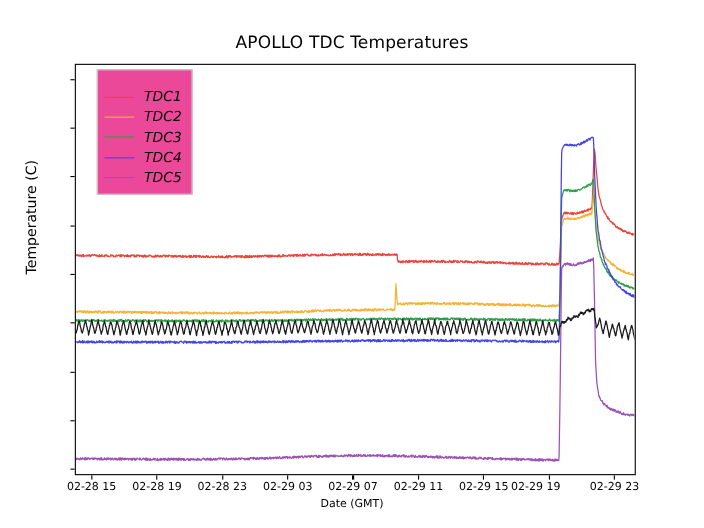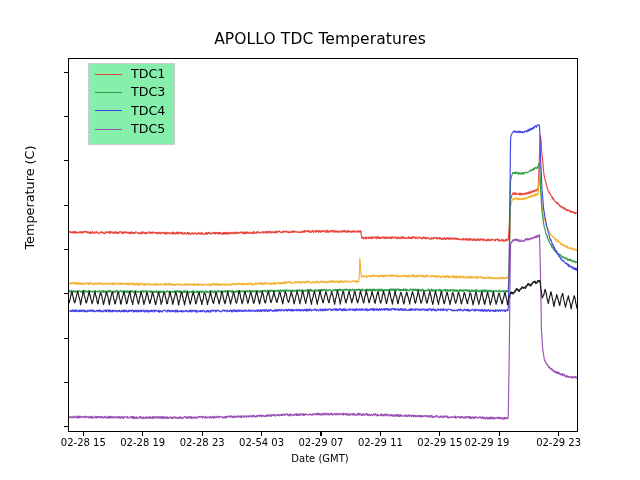--- a/index.html
+++ b/index.html
@@ -44,23 +44,24 @@
     text-align:center;font-size:10px;color:#000;
   }
   .ytickmark{position:absolute;width:3.6px;height:1.15px;background:#000;left:64.4px;}
   .xtick{position:absolute;top:437px;font-size:10px;color:#000;
          white-space:nowrap;text-align:center;}
   .xtickmark{position:absolute;height:3.6px;width:1.15px;background:#000;top:432px;}
 
   
   #legend{
     position:absolute;left:88px;top:63px;
-    background:#86efac;border:0.8px solid #cccccc;
-    padding:1px 9px 5px 6px;
+    background:#ec4899;border:0.8px solid #cccccc;
+    padding:15px 9px 5px 6px;
     box-sizing:border-box;
+    font-style:italic;
   }
   .legend-row{display:flex;align-items:center;height:18.4px;}
   .legend-swatch{width:27px;height:0;border-top-width:1.45px;border-top-style:solid;margin-right:9px;}
   .legend-label{font-size:12.6px;color:#000;line-height:1;}
 </style>
 </head>
 <body>
 
 <div id="figure">
 
@@ -77,21 +78,21 @@
       <div class="ytickmark" style="top: 115.993px;"></div>
       <div class="ytickmark" style="top: 71.6801px;"></div>
     </div>
   <div id="xaxis-ticks">
       <div class="xtick" style="left: 38.3px; width: 90px;">02-28 15</div>
       <div class="xtickmark" style="left: 82.8px;"></div>
       <div class="xtick" style="left: 97.715px; width: 90px;">02-28 19</div>
       <div class="xtickmark" style="left: 142.215px;"></div>
       <div class="xtick" style="left: 157.13px; width: 90px;">02-28 23</div>
       <div class="xtickmark" style="left: 201.63px;"></div>
-      <div class="xtick" style="left: 216.545px; width: 90px;">02-54 03</div>
+      <div class="xtick" style="left: 216.545px; width: 90px;">02-29 03</div>
       <div class="xtickmark" style="left: 261.045px;"></div>
       <div class="xtick" style="left: 275.96px; width: 90px;">02-29 07</div>
       <div class="xtickmark" style="left: 320.46px;"></div>
       <div class="xtick" style="left: 335.375px; width: 90px;">02-29 11</div>
       <div class="xtickmark" style="left: 379.875px;"></div>
       <div class="xtick" style="left: 394.79px; width: 90px;">02-29 15</div>
       <div class="xtickmark" style="left: 439.29px;"></div>
       <div class="xtick" style="left: 442px; width: 90px;">02-29 19</div>
       <div class="xtickmark" style="left: 498.705px;"></div>
       <div class="xtick" style="left: 513.62px; width: 90px;">02-29 23</div>
@@ -111,20 +112,24 @@
         <path d="M0.00 245.05L0.34 245.00L0.68 242.73L1.02 242.34L1.36 240.78L1.70 237.67L2.04 237.78L2.38 234.92L2.72 234.31L3.06 234.09L3.40 235.60L3.74 237.39L4.08 239.36L4.42 239.80L4.76 241.71L5.10 243.90L5.44 243.71L5.78 245.13L6.12 244.11L6.46 242.84L6.80 241.26L7.14 240.15L7.48 238.05L7.82 236.72L8.16 235.85L8.50 233.41L8.84 233.57L9.18 235.72L9.52 236.39L9.86 239.29L10.20 239.42L10.54 241.73L10.88 242.15L11.22 243.63L11.56 247.07L11.90 245.64L12.24 243.90L12.58 242.26L12.92 239.98L13.26 238.68L13.60 237.40L13.94 235.60L14.28 233.52L14.62 233.18L14.96 234.74L15.30 237.46L15.64 238.54L15.98 239.85L16.32 240.90L16.66 242.66L17.00 244.86L17.34 245.33L17.68 244.79L18.02 243.14L18.36 242.61L18.70 239.82L19.04 239.69L19.38 237.08L19.72 235.56L20.06 234.76L20.40 233.27L20.74 235.88L21.08 237.95L21.42 237.71L21.76 240.45L22.10 241.66L22.44 242.99L22.78 243.71L23.12 246.18L23.46 244.83L23.80 243.46L24.14 243.17L24.48 241.46L24.82 238.58L25.16 237.04L25.50 236.81L25.84 234.52L26.18 234.12L26.52 235.71L26.86 237.65L27.20 239.48L27.54 239.16L27.88 241.81L28.22 243.80L28.56 245.25L28.90 246.17L29.24 246.27L29.58 242.90L29.92 241.98L30.26 240.38L30.60 238.23L30.94 237.89L31.28 235.54L31.62 235.15L31.96 234.75L32.30 236.24L32.64 237.42L32.98 237.94L33.32 240.76L33.66 242.01L34.00 242.81L34.34 245.40L34.68 246.84L35.02 245.43L35.36 243.57L35.70 243.24L36.04 240.27L36.38 240.06L36.72 237.94L37.06 236.11L37.40 233.95L37.74 234.83L38.08 234.83L38.42 237.50L38.76 237.77L39.10 239.16L39.44 240.69L39.78 242.18L40.12 245.23L40.46 247.08L40.80 245.68L41.14 242.93L41.48 242.46L41.82 241.31L42.16 238.62L42.50 237.58L42.84 235.97L43.18 235.50L43.52 233.82L43.86 234.95L44.20 237.04L44.54 238.30L44.88 240.51L45.22 242.48L45.56 243.18L45.90 245.27L46.24 246.22L46.58 246.11L46.92 243.67L47.26 241.71L47.60 241.88L47.94 240.67L48.28 238.74L48.62 236.15L48.96 234.66L49.30 234.42L49.64 235.67L49.98 235.98L50.32 237.65L50.66 240.64L51.00 241.60L51.34 242.02L51.68 245.38L52.02 246.53L52.36 245.94L52.70 243.33L53.04 242.81L53.38 240.69L53.72 238.87L54.06 238.17L54.40 237.29L54.74 236.00L55.08 233.60L55.42 234.98L55.76 236.60L56.10 237.44L56.44 240.14L56.78 240.44L57.12 242.54L57.46 244.89L57.80 246.13L58.14 245.88L58.48 244.75L58.82 242.98L59.16 240.97L59.50 239.33L59.84 237.59L60.18 237.04L60.52 235.90L60.86 233.47L61.20 234.32L61.54 236.65L61.88 238.58L62.22 240.33L62.56 242.20L62.90 243.19L63.24 243.89L63.58 245.02L63.92 246.88L64.26 244.70L64.60 241.97L64.94 241.45L65.28 239.27L65.62 238.36L65.96 237.11L66.30 234.36L66.64 233.45L66.98 235.39L67.32 236.18L67.66 238.06L68.00 239.42L68.34 241.22L68.68 242.20L69.02 243.61L69.36 245.12L69.70 246.36L70.04 245.43L70.38 243.92L70.72 241.07L71.06 239.14L71.40 239.40L71.74 236.02L72.08 234.94L72.42 233.76L72.76 235.31L73.10 237.09L73.44 237.24L73.78 239.37L74.12 240.70L74.46 243.52L74.80 244.44L75.14 246.74L75.48 245.96L75.82 243.58L76.16 243.53L76.50 241.76L76.84 241.09L77.18 238.99L77.52 237.96L77.86 235.93L78.20 234.68L78.54 235.04L78.88 236.46L79.22 237.45L79.56 238.88L79.90 242.01L80.24 241.85L80.58 243.53L80.92 245.77L81.26 245.21L81.60 245.13L81.94 242.09L82.28 242.13L82.62 240.92L82.96 238.84L83.30 236.59L83.64 234.76L83.98 234.71L84.32 236.01L84.66 237.75L85.00 237.52L85.34 239.70L85.68 240.94L86.02 243.69L86.36 243.65L86.70 246.58L87.04 246.97L87.38 245.34L87.72 243.46L88.06 242.69L88.40 241.09L88.74 238.87L89.08 238.22L89.42 236.63L89.76 233.99L90.10 235.32L90.44 235.97L90.78 238.26L91.12 238.88L91.46 240.72L91.80 242.87L92.14 243.38L92.48 246.68L92.82 245.69L93.16 244.23L93.50 244.05L93.84 240.95L94.18 239.66L94.52 238.20L94.86 236.66L95.20 235.09L95.54 234.53L95.88 235.65L96.22 236.01L96.56 237.45L96.90 240.39L97.24 240.22L97.58 243.19L97.92 244.42L98.26 246.13L98.60 245.32L98.94 245.59L99.28 242.67L99.62 241.13L99.96 240.33L100.30 239.71L100.64 236.81L100.98 235.29L101.32 233.96L101.66 234.21L102.00 237.11L102.34 238.36L102.68 239.41L103.02 240.85L103.36 241.82L103.70 244.43L104.04 246.37L104.38 246.57L104.72 244.08L105.06 243.22L105.40 240.87L105.74 240.01L106.08 238.93L106.42 237.58L106.76 235.96L107.10 233.71L107.44 235.25L107.78 235.86L108.12 237.58L108.46 238.42L108.80 241.59L109.14 242.12L109.48 243.15L109.82 246.34L110.16 247.52L110.50 244.48L110.84 243.01L111.18 242.17L111.52 241.34L111.86 238.10L112.20 236.84L112.54 235.93L112.88 234.07L113.22 234.34L113.56 235.28L113.90 238.75L114.24 238.27L114.58 241.16L114.92 242.87L115.26 242.98L115.60 244.83L115.94 247.31L116.28 245.56L116.62 244.02L116.96 242.36L117.30 239.51L117.64 239.87L117.98 237.35L118.32 235.30L118.66 235.48L119.00 233.67L119.34 236.80L119.68 237.75L120.02 239.26L120.36 240.57L120.70 241.89L121.04 244.60L121.38 245.39L121.72 246.55L122.06 245.04L122.40 243.37L122.74 242.77L123.08 240.71L123.42 238.98L123.76 238.09L124.10 235.91L124.44 235.30L124.78 234.39L125.12 236.44L125.46 237.19L125.80 238.26L126.14 239.62L126.48 242.27L126.82 243.52L127.16 245.95L127.50 246.21L127.84 244.93L128.18 243.92L128.52 241.70L128.86 239.80L129.20 239.98L129.54 237.09L129.88 236.61L130.22 235.28L130.56 234.43L130.90 235.50L131.24 237.86L131.58 239.17L131.92 241.15L132.26 242.33L132.60 243.27L132.94 244.59L133.28 247.12L133.62 245.58L133.96 242.59L134.30 243.06L134.64 241.64L134.98 239.83L135.32 237.05L135.66 235.54L136.00 235.40L136.34 235.39L136.68 236.30L137.02 237.10L137.36 238.33L137.70 241.22L138.04 240.97L138.38 242.62L138.72 245.13L139.06 246.96L139.40 244.23L139.74 243.36L140.08 243.07L140.42 241.28L140.76 240.01L141.10 238.23L141.44 237.04L141.78 235.12L142.12 233.35L142.46 236.11L142.80 237.85L143.14 239.54L143.48 240.10L143.82 242.79L144.16 242.53L144.50 244.91L144.84 245.27L145.18 245.65L145.52 243.95L145.86 242.20L146.20 239.77L146.54 239.45L146.88 238.59L147.22 235.26L147.56 235.07L147.90 234.35L148.24 236.23L148.58 237.59L148.92 239.75L149.26 240.11L149.60 240.76L149.94 242.66L150.28 244.37L150.62 245.48L150.96 246.22L151.30 243.70L151.64 242.17L151.98 241.54L152.32 239.64L152.66 236.96L153.00 235.63L153.34 233.74L153.68 233.50L154.02 235.40L154.36 236.38L154.70 238.90L155.04 240.30L155.38 242.34L155.72 242.12L156.06 244.83L156.40 245.29L156.74 246.01L157.08 244.75L157.42 242.28L157.76 241.16L158.10 238.59L158.44 238.21L158.78 236.65L159.12 233.66L159.46 233.61L159.80 235.88L160.14 237.79L160.48 238.98L160.82 240.32L161.16 241.18L161.50 243.29L161.84 244.83L162.18 246.44L162.52 244.61L162.86 243.25L163.20 241.64L163.54 241.68L163.88 238.82L164.22 238.40L164.56 237.19L164.90 234.71L165.24 233.82L165.58 235.96L165.92 236.62L166.26 238.77L166.60 239.80L166.94 241.29L167.28 243.44L167.62 244.74L167.96 245.28L168.30 245.46L168.64 243.94L168.98 241.28L169.32 241.51L169.66 238.70L170.00 236.93L170.34 235.41L170.68 234.29L171.02 233.05L171.36 235.45L171.70 235.97L172.04 237.55L172.38 240.48L172.72 241.09L173.06 242.10L173.40 244.02L173.74 246.03L174.08 244.99L174.42 243.90L174.76 242.81L175.10 240.55L175.44 240.25L175.78 236.78L176.12 235.89L176.46 233.75L176.80 234.11L177.14 235.70L177.48 236.80L177.82 237.17L178.16 239.83L178.50 240.26L178.84 243.28L179.18 243.49L179.52 245.60L179.86 245.00L180.20 243.83L180.54 241.55L180.88 240.82L181.22 238.57L181.56 236.85L181.90 235.97L182.24 235.12L182.58 233.33L182.92 235.61L183.26 237.11L183.60 237.86L183.94 240.48L184.28 240.25L184.62 242.65L184.96 244.18L185.30 245.63L185.64 245.31L185.98 244.39L186.32 242.49L186.66 241.63L187.00 239.98L187.34 237.23L187.68 237.21L188.02 234.56L188.36 233.56L188.70 234.12L189.04 236.26L189.38 238.08L189.72 239.00L190.06 240.95L190.40 243.38L190.74 242.91L191.08 245.54L191.42 246.17L191.76 244.77L192.10 242.38L192.44 240.85L192.78 239.68L193.12 238.83L193.46 237.11L193.80 234.02L194.14 233.32L194.48 235.15L194.82 236.13L195.16 237.02L195.50 238.83L195.84 241.73L196.18 242.73L196.52 244.56L196.86 245.01L197.20 245.29L197.54 244.39L197.88 241.92L198.22 240.95L198.56 238.93L198.90 237.71L199.24 236.58L199.58 234.83L199.92 234.29L200.26 233.63L200.60 235.21L200.94 237.48L201.28 238.13L201.62 239.85L201.96 241.88L202.30 243.43L202.64 244.92L202.98 244.44L203.32 243.42L203.66 242.58L204.00 241.21L204.34 239.24L204.68 238.94L205.02 237.32L205.36 235.81L205.70 233.14L206.04 235.10L206.38 236.62L206.72 238.57L207.06 239.64L207.40 240.88L207.74 241.36L208.08 243.54L208.42 244.29L208.76 244.82L209.10 243.48L209.44 241.84L209.78 240.78L210.12 239.81L210.46 238.58L210.80 236.42L211.14 235.02L211.48 234.40L211.82 234.33L212.16 235.31L212.50 237.81L212.84 239.14L213.18 239.59L213.52 241.35L213.86 243.37L214.20 244.24L214.54 246.19L214.88 244.68L215.22 242.84L215.56 240.27L215.90 238.63L216.24 238.54L216.58 237.36L216.92 233.94L217.26 233.91L217.60 234.91L217.94 236.17L218.28 236.29L218.62 238.96L218.96 241.23L219.30 241.88L219.64 242.79L219.98 243.91L220.32 244.72L220.66 244.02L221.00 243.13L221.34 241.74L221.68 239.22L222.02 238.54L222.36 236.86L222.70 235.94L223.04 233.83L223.38 235.12L223.72 235.48L224.06 238.10L224.40 237.73L224.74 239.99L225.08 241.10L225.42 242.98L225.76 245.24L226.10 246.17L226.44 243.73L226.78 243.55L227.12 241.22L227.46 239.66L227.80 238.39L228.14 236.68L228.48 236.01L228.82 233.26L229.16 234.19L229.50 235.45L229.84 236.59L230.18 237.84L230.52 239.53L230.86 242.06L231.20 243.14L231.54 244.42L231.88 246.32L232.22 243.68L232.56 242.75L232.90 241.22L233.24 239.60L233.58 239.12L233.92 235.63L234.26 234.38L234.60 233.14L234.94 233.41L235.28 236.03L235.62 236.51L235.96 238.61L236.30 239.85L236.64 241.82L236.98 243.25L237.32 243.80L237.66 245.63L238.00 244.26L238.34 241.90L238.68 240.29L239.02 239.71L239.36 238.73L239.70 235.72L240.04 234.60L240.38 232.88L240.72 233.51L241.06 234.63L241.40 236.19L241.74 237.95L242.08 240.77L242.42 241.44L242.76 243.33L243.10 245.33L243.44 246.68L243.78 243.72L244.12 242.61L244.46 240.96L244.80 239.97L245.14 239.03L245.48 236.35L245.82 235.96L246.16 233.76L246.50 233.60L246.84 235.36L247.18 236.54L247.52 238.98L247.86 239.83L248.20 240.51L248.54 243.13L248.88 244.74L249.22 246.64L249.56 244.01L249.90 242.82L250.24 242.23L250.58 240.78L250.92 238.50L251.26 236.99L251.60 234.48L251.94 233.59L252.28 233.09L252.62 236.38L252.96 237.45L253.30 238.71L253.64 240.86L253.98 240.89L254.32 242.04L254.66 244.35L255.00 245.10L255.34 244.68L255.68 242.05L256.02 241.57L256.36 240.67L256.70 237.79L257.04 237.77L257.38 236.13L257.72 233.96L258.06 234.40L258.40 235.31L258.74 236.58L259.08 238.46L259.42 239.16L259.76 241.59L260.10 242.56L260.44 243.71L260.78 245.10L261.12 244.98L261.46 242.81L261.80 241.36L262.14 239.17L262.48 237.78L262.82 237.82L263.16 235.65L263.50 233.79L263.84 234.49L264.18 235.33L264.52 236.58L264.86 237.42L265.20 239.69L265.54 240.72L265.88 243.62L266.22 243.32L266.56 246.52L266.90 245.51L267.24 243.63L267.58 240.84L267.92 240.53L268.26 239.19L268.60 236.85L268.94 235.92L269.28 233.46L269.62 232.69L269.96 234.20L270.30 236.07L270.64 237.29L270.98 239.76L271.32 240.26L271.66 243.50L272.00 243.25L272.34 246.61L272.68 243.81L273.02 243.33L273.36 240.92L273.70 239.72L274.04 237.57L274.38 236.77L274.72 236.14L275.06 233.62L275.40 233.89L275.74 234.18L276.08 236.10L276.42 238.98L276.76 240.18L277.10 241.43L277.44 243.11L277.78 244.69L278.12 245.21L278.46 243.68L278.80 242.27L279.14 240.84L279.48 241.17L279.82 237.95L280.16 236.96L280.50 235.89L280.84 234.73L281.18 233.62L281.52 234.76L281.86 236.89L282.20 236.99L282.54 240.19L282.88 240.53L283.22 241.59L283.56 243.71L283.90 245.24L284.24 243.95L284.58 242.66L284.92 240.91L285.26 240.78L285.60 238.14L285.94 237.62L286.28 234.86L286.62 234.78L286.96 233.47L287.30 234.32L287.64 236.23L287.98 237.23L288.32 238.73L288.66 241.82L289.00 241.71L289.34 244.29L289.68 245.19L290.02 244.83L290.36 242.72L290.70 241.98L291.04 240.31L291.38 239.78L291.72 238.30L292.06 234.81L292.40 234.62L292.74 233.20L293.08 235.51L293.42 236.99L293.76 237.43L294.10 239.30L294.44 240.30L294.78 241.71L295.12 243.54L295.46 244.45L295.80 245.36L296.14 244.15L296.48 242.91L296.82 239.58L297.16 238.29L297.50 238.02L297.84 236.86L298.18 233.65L298.52 232.45L298.86 235.93L299.20 235.36L299.54 237.42L299.88 239.01L300.22 240.36L300.56 241.84L300.90 244.06L301.24 245.06L301.58 245.00L301.92 242.47L302.26 242.01L302.60 241.04L302.94 239.07L303.28 238.23L303.62 236.46L303.96 235.10L304.30 232.99L304.64 234.93L304.98 237.16L305.32 237.33L305.66 238.92L306.00 240.43L306.34 241.33L306.68 244.61L307.02 244.50L307.36 245.76L307.70 243.76L308.04 241.76L308.38 241.16L308.72 238.55L309.06 237.00L309.40 236.78L309.74 234.39L310.08 234.08L310.42 233.81L310.76 236.09L311.10 238.13L311.44 239.79L311.78 241.44L312.12 242.75L312.46 244.40L312.80 245.43L313.14 244.81L313.48 243.07L313.82 243.06L314.16 241.21L314.50 238.17L314.84 236.90L315.18 236.94L315.52 233.89L315.86 232.80L316.20 234.75L316.54 236.39L316.88 236.72L317.22 238.92L317.56 241.27L317.90 241.62L318.24 244.01L318.58 245.71L318.92 245.86L319.26 243.30L319.60 242.90L319.94 240.18L320.28 238.99L320.62 237.41L320.96 236.79L321.30 234.50L321.64 232.88L321.98 233.91L322.32 235.38L322.66 237.71L323.00 239.99L323.34 240.65L323.68 242.74L324.02 242.87L324.36 244.85L324.70 246.40L325.04 244.71L325.38 241.40L325.72 241.10L326.06 239.13L326.40 238.08L326.74 236.71L327.08 234.50L327.42 232.77L327.76 234.93L328.10 237.24L328.44 238.21L328.78 238.30L329.12 240.18L329.46 242.66L329.80 244.12L330.14 246.05L330.48 246.10L330.82 243.57L331.16 241.50L331.50 240.86L331.84 238.93L332.18 238.17L332.52 236.30L332.86 234.81L333.20 234.50L333.54 235.43L333.88 236.19L334.22 238.44L334.56 238.62L334.90 239.79L335.24 243.21L335.58 243.82L335.92 245.49L336.26 246.35L336.60 244.39L336.94 243.06L337.28 240.18L337.62 238.76L337.96 238.20L338.30 237.64L338.64 235.34L338.98 234.37L339.32 234.46L339.66 237.00L340.00 238.06L340.34 239.01L340.68 240.05L341.02 241.46L341.36 243.09L341.70 244.08L342.04 246.49L342.38 243.48L342.72 242.73L343.06 240.38L343.40 239.68L343.74 238.77L344.08 236.07L344.42 236.13L344.76 233.81L345.10 234.61L345.44 236.69L345.78 236.93L346.12 238.13L346.46 240.53L346.80 241.36L347.14 244.52L347.48 244.81L347.82 245.57L348.16 243.70L348.50 243.61L348.84 241.16L349.18 239.01L349.52 238.91L349.86 237.13L350.20 235.27L350.54 232.93L350.88 235.47L351.22 235.67L351.56 237.34L351.90 239.41L352.24 241.50L352.58 241.38L352.92 243.73L353.26 245.37L353.60 245.36L353.94 244.38L354.28 243.44L354.62 242.25L354.96 240.93L355.30 238.66L355.64 238.00L355.98 234.68L356.32 233.08L356.66 235.34L357.00 235.43L357.34 237.40L357.68 238.69L358.02 239.58L358.36 242.12L358.70 243.90L359.04 244.53L359.38 245.56L359.72 244.80L360.06 242.65L360.40 240.86L360.74 240.96L361.08 239.18L361.42 236.45L361.76 236.52L362.10 233.78L362.44 233.76L362.78 236.74L363.12 237.41L363.46 238.07L363.80 240.51L364.14 242.51L364.48 243.90L364.82 244.67L365.16 246.79L365.50 245.70L365.84 243.71L366.18 241.98L366.52 239.34L366.86 239.26L367.20 236.14L367.54 235.14L367.88 233.46L368.22 233.94L368.56 236.92L368.90 237.21L369.24 239.25L369.58 240.53L369.92 242.91L370.26 244.12L370.60 244.44L370.94 246.86L371.28 244.15L371.62 242.57L371.96 241.68L372.30 239.63L372.64 239.60L372.98 236.83L373.32 235.48L373.66 233.72L374.00 233.79L374.34 235.41L374.68 237.86L375.02 238.03L375.36 240.65L375.70 241.79L376.04 243.99L376.38 245.59L376.72 246.07L377.06 245.30L377.40 242.94L377.74 242.24L378.08 240.19L378.42 237.94L378.76 237.43L379.10 236.18L379.44 234.37L379.78 234.30L380.12 236.48L380.46 237.85L380.80 239.07L381.14 241.39L381.48 242.50L381.82 242.86L382.16 245.08L382.50 246.86L382.84 245.41L383.18 242.72L383.52 242.78L383.86 240.16L384.20 239.78L384.54 237.19L384.88 235.59L385.22 234.88L385.56 235.19L385.90 236.94L386.24 237.01L386.58 239.09L386.92 241.48L387.26 241.77L387.60 244.15L387.94 244.38L388.28 245.61L388.62 244.60L388.96 242.91L389.30 242.33L389.64 241.18L389.98 238.82L390.32 237.28L390.66 235.28L391.00 235.08L391.34 234.72L391.68 236.95L392.02 237.18L392.36 238.10L392.70 240.96L393.04 241.18L393.38 243.64L393.72 245.83L394.06 246.12L394.40 244.27L394.74 243.50L395.08 241.96L395.42 241.05L395.76 239.90L396.10 238.13L396.44 236.01L396.78 234.84L397.12 234.82L397.46 236.51L397.80 237.30L398.14 239.01L398.48 240.47L398.82 242.06L399.16 242.94L399.50 244.43L399.84 245.89L400.18 246.01L400.52 243.52L400.86 241.55L401.20 241.08L401.54 239.67L401.88 238.91L402.22 236.52L402.56 235.11L402.90 235.27L403.24 236.24L403.58 236.43L403.92 238.40L404.26 241.34L404.60 242.29L404.94 243.22L405.28 245.29L405.62 247.34L405.96 245.52L406.30 244.15L406.64 242.42L406.98 241.91L407.32 239.17L407.66 238.20L408.00 235.85L408.34 234.19L408.68 234.25L409.02 235.50L409.36 236.57L409.70 239.78L410.04 240.86L410.38 242.14L410.72 243.70L411.06 244.34L411.40 246.64L411.74 245.85L412.08 243.49L412.42 242.91L412.76 241.58L413.10 239.43L413.44 237.87L413.78 236.37L414.12 234.43L414.46 233.80L414.80 235.82L415.14 237.57L415.48 239.39L415.82 239.57L416.16 242.95L416.50 242.44L416.84 245.70L417.18 246.60L417.52 246.49L417.86 244.13L418.20 242.65L418.54 241.61L418.88 240.32L419.22 238.80L419.56 237.13L419.90 234.94L420.24 234.49L420.58 235.52L420.92 237.43L421.26 238.82L421.60 240.13L421.94 240.85L422.28 244.11L422.62 244.97L422.96 247.20L423.30 244.93L423.64 244.82L423.98 243.56L424.32 242.00L424.66 240.51L425.00 239.11L425.34 237.78L425.68 235.64L426.02 233.90L426.36 234.83L426.70 237.39L427.04 238.54L427.38 240.29L427.72 242.80L428.06 242.57L428.40 244.56L428.74 246.69L429.08 245.19L429.42 243.56L429.76 243.93L430.10 240.45L430.44 239.67L430.78 239.07L431.12 236.18L431.46 236.02L431.80 235.32L432.14 235.34L432.48 237.53L432.82 239.74L433.16 239.80L433.50 241.98L433.84 242.60L434.18 244.32L434.52 246.33L434.86 245.54L435.20 245.47L435.54 242.63L435.88 241.21L436.22 239.57L436.56 239.43L436.90 237.41L437.24 235.86L437.58 235.14L437.92 234.97L438.26 237.31L438.60 238.02L438.94 240.51L439.28 241.03L439.62 242.83L439.96 244.71L440.30 247.00L440.64 246.83L440.98 244.19L441.32 241.63L441.66 239.13L442.00 238.62L442.34 238.87L442.68 236.84L443.02 236.23L443.36 234.77L443.70 234.33L444.04 235.77L444.38 234.62L444.72 234.72L445.06 236.00L445.40 234.70L445.74 236.11L446.08 235.23L446.42 234.47L446.76 235.24L447.10 235.11L447.44 234.47L447.78 232.67L448.12 233.65L448.46 233.01L448.80 232.36L449.14 230.59L449.48 232.24L449.82 231.58L450.16 231.30L450.50 232.09L450.84 231.69L451.18 232.99L451.52 233.77L451.86 232.24L452.20 233.44L452.54 232.82L452.88 231.25L453.22 231.67L453.56 231.32L453.90 230.50L454.24 231.21L454.58 229.11L454.92 230.26L455.26 229.37L455.60 229.56L455.94 230.64L456.28 230.14L456.62 229.65L456.96 229.37L457.30 230.04L457.64 229.90L457.98 230.65L458.32 230.72L458.66 228.38L459.00 227.89L459.34 229.08L459.68 227.91L460.02 227.86L460.36 226.11L460.70 227.24L461.04 225.83L461.38 226.88L461.72 227.17L462.06 226.16L462.40 227.22L462.74 226.53L463.08 228.30L463.42 228.26L463.76 227.83L464.10 226.23L464.44 225.97L464.78 226.78L465.12 225.84L465.46 224.48L465.80 224.34L466.14 224.63L466.48 224.04L466.82 224.65L467.16 223.62L467.50 224.05L467.84 223.31L468.18 224.93L468.52 225.74L468.86 224.45L469.20 224.88L469.54 225.13L469.88 225.40L470.22 223.30L470.56 222.90L470.90 223.43L471.24 222.78L471.58 222.97L471.92 223.63L472.26 224.05L472.60 222.45L472.94 223.74L473.28 226.33L473.62 230.59L473.96 231.64L474.30 234.81L474.64 236.60L474.98 240.28L475.32 239.91L475.66 238.72L476.00 238.63L476.34 237.43L476.68 237.41L477.02 235.35L477.36 233.89L477.70 232.77L478.04 231.47L478.38 232.56L478.72 233.65L479.06 236.06L479.40 237.02L479.74 239.95L480.08 241.15L480.42 242.91L480.76 243.38L481.10 245.71L481.44 244.96L481.78 242.23L482.12 241.29L482.46 239.67L482.80 237.96L483.14 237.33L483.48 234.87L483.82 234.07L484.16 234.88L484.50 237.09L484.84 237.95L485.18 240.28L485.52 242.12L485.86 242.76L486.20 245.39L486.54 247.48L486.88 249.05L487.22 246.95L487.56 244.99L487.90 243.82L488.24 242.00L488.58 241.64L488.92 240.39L489.26 238.40L489.60 236.85L489.94 237.59L490.28 239.21L490.62 240.90L490.96 240.92L491.30 242.56L491.64 244.64L491.98 244.97L492.32 247.56L492.66 247.66L493.00 246.50L493.34 243.49L493.68 243.18L494.02 240.07L494.36 238.54L494.70 238.49L495.04 236.93L495.38 236.16L495.72 235.65L496.06 238.10L496.40 240.27L496.74 241.97L497.08 243.37L497.42 245.06L497.76 246.15L498.10 247.71L498.44 249.63L498.78 247.54L499.12 246.97L499.46 245.00L499.80 243.11L500.14 242.68L500.48 240.86L500.82 240.30L501.16 238.55L501.50 238.14L501.84 241.57L502.18 241.47L502.52 243.96L502.86 244.33L503.20 245.72L503.54 248.53L503.88 249.90L504.22 251.27L504.56 248.49L504.90 246.50L505.24 245.49L505.58 245.22L505.92 242.37L506.26 241.75L506.60 240.25L506.94 238.31L507.28 238.14L507.62 239.11L507.96 240.65L508.30 241.95L508.64 244.10L508.98 246.29L509.32 247.03L509.66 248.87L510.00 250.62" fill="none" stroke="#1a1a1a" stroke-width="1.15" stroke-linejoin="round" stroke-linecap="round"></path>
       </svg>
   </div>
 
   <div id="legend">
       <div class="legend-row">
         <span class="legend-swatch" style="border-top-color: rgb(232, 69, 60);"></span>
         <span class="legend-label">TDC1</span>
       </div>
       <div class="legend-row">
+        <span class="legend-swatch" style="border-top-color: rgb(245, 179, 53);"></span>
+        <span class="legend-label">TDC2</span>
+      </div>
+      <div class="legend-row">
         <span class="legend-swatch" style="border-top-color: rgb(46, 158, 71);"></span>
         <span class="legend-label">TDC3</span>
       </div>
       <div class="legend-row">
         <span class="legend-swatch" style="border-top-color: rgb(67, 67, 232);"></span>
         <span class="legend-label">TDC4</span>
       </div>
       <div class="legend-row">
         <span class="legend-swatch" style="border-top-color: rgb(155, 82, 181);"></span>
         <span class="legend-label">TDC5</span>

